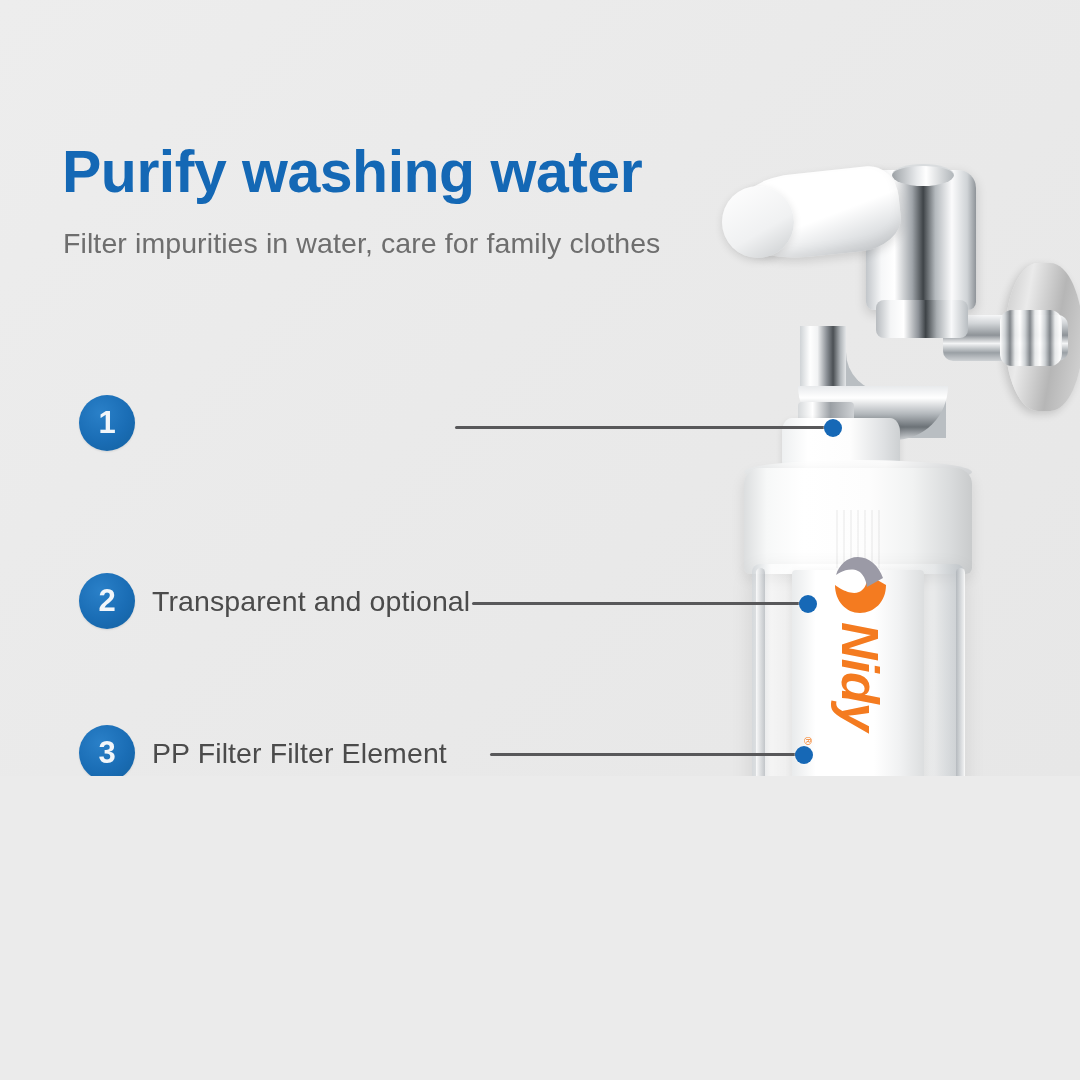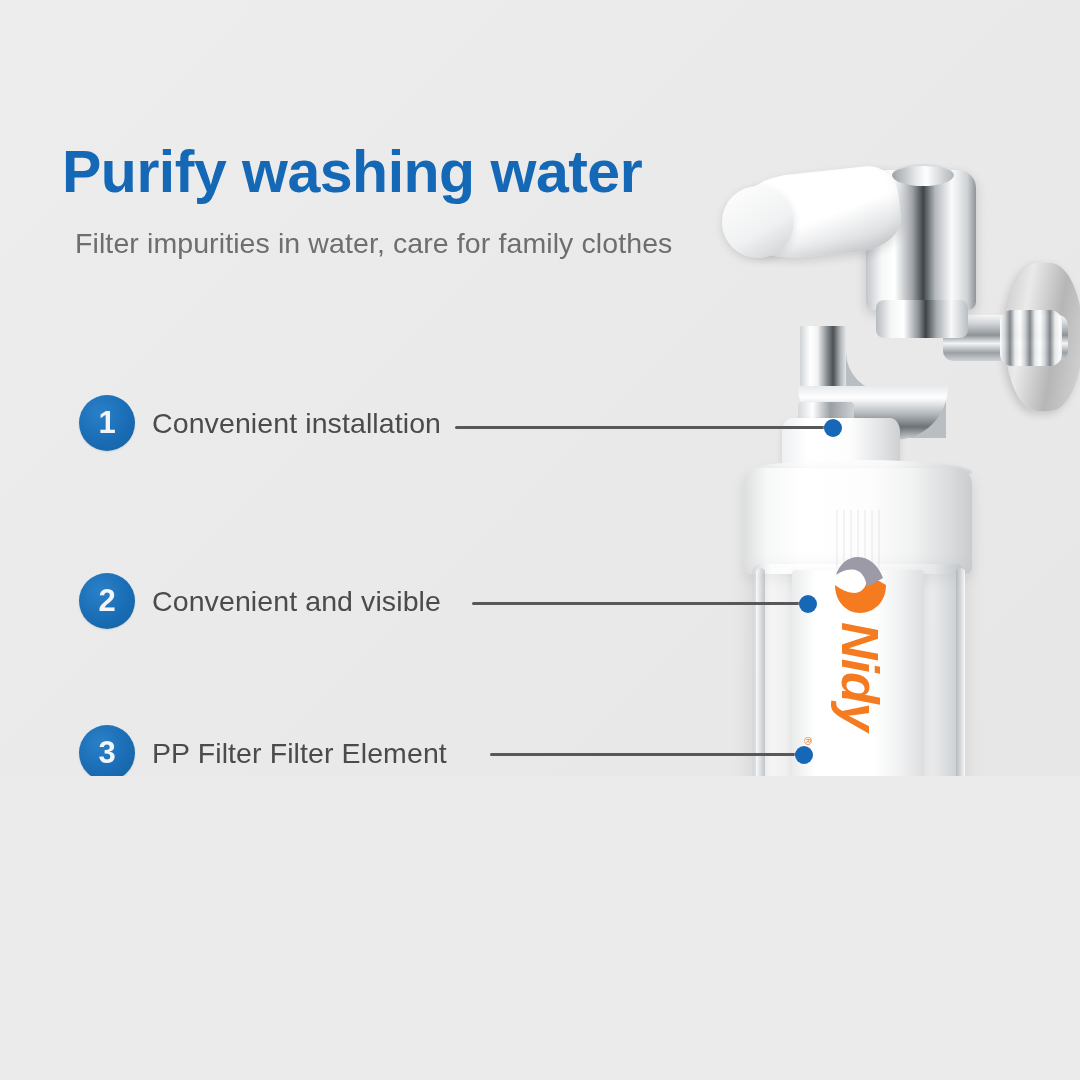--- a/index.html
+++ b/index.html
@@ -27,21 +27,21 @@
     left: 62px;
     top: 138px;
     font-size: 59px;
     font-weight: bold;
     letter-spacing: -0.5px;
     color: #1468b5;
     white-space: nowrap;
   }
   .subtitle {
     position: absolute;
-    left: 75px;
+    left: 63px;
     top: 227px;
     font-size: 28.5px;
     font-weight: normal;
     letter-spacing: 0.1px;
     color: #6e6e6e;
     white-space: nowrap;
   }
 
   
   .feature {
@@ -521,26 +521,25 @@
   <div class="leader-dot" style="left:824px; top:419px;"></div>
 
   <div class="leader" style="left:472px; top:602px; width:337px;"></div>
   <div class="leader-dot" style="left:799px; top:595px;"></div>
 
   <div class="leader" style="left:490px; top:753px; width:315px;"></div>
   <div class="leader-dot" style="left:795px; top:746px;"></div>
 
   <div class="feature" style="top:395px;">
     <div class="badge">1</div>
-    <div class="feature-label">Convenient installation</div>
   </div>
 
   <div class="feature" style="top:573px;">
     <div class="badge">2</div>
-    <div class="feature-label">Convenient and visible</div>
+    <div class="feature-label">Transparent and optional</div>
   </div>
 
   <div class="feature" style="top:725px;">
     <div class="badge">3</div>
     <div class="feature-label">PP Filter Filter Element</div>
   </div>
 
   <div class="feature" style="top:856px;">
     <div class="badge">4</div>
   </div>

